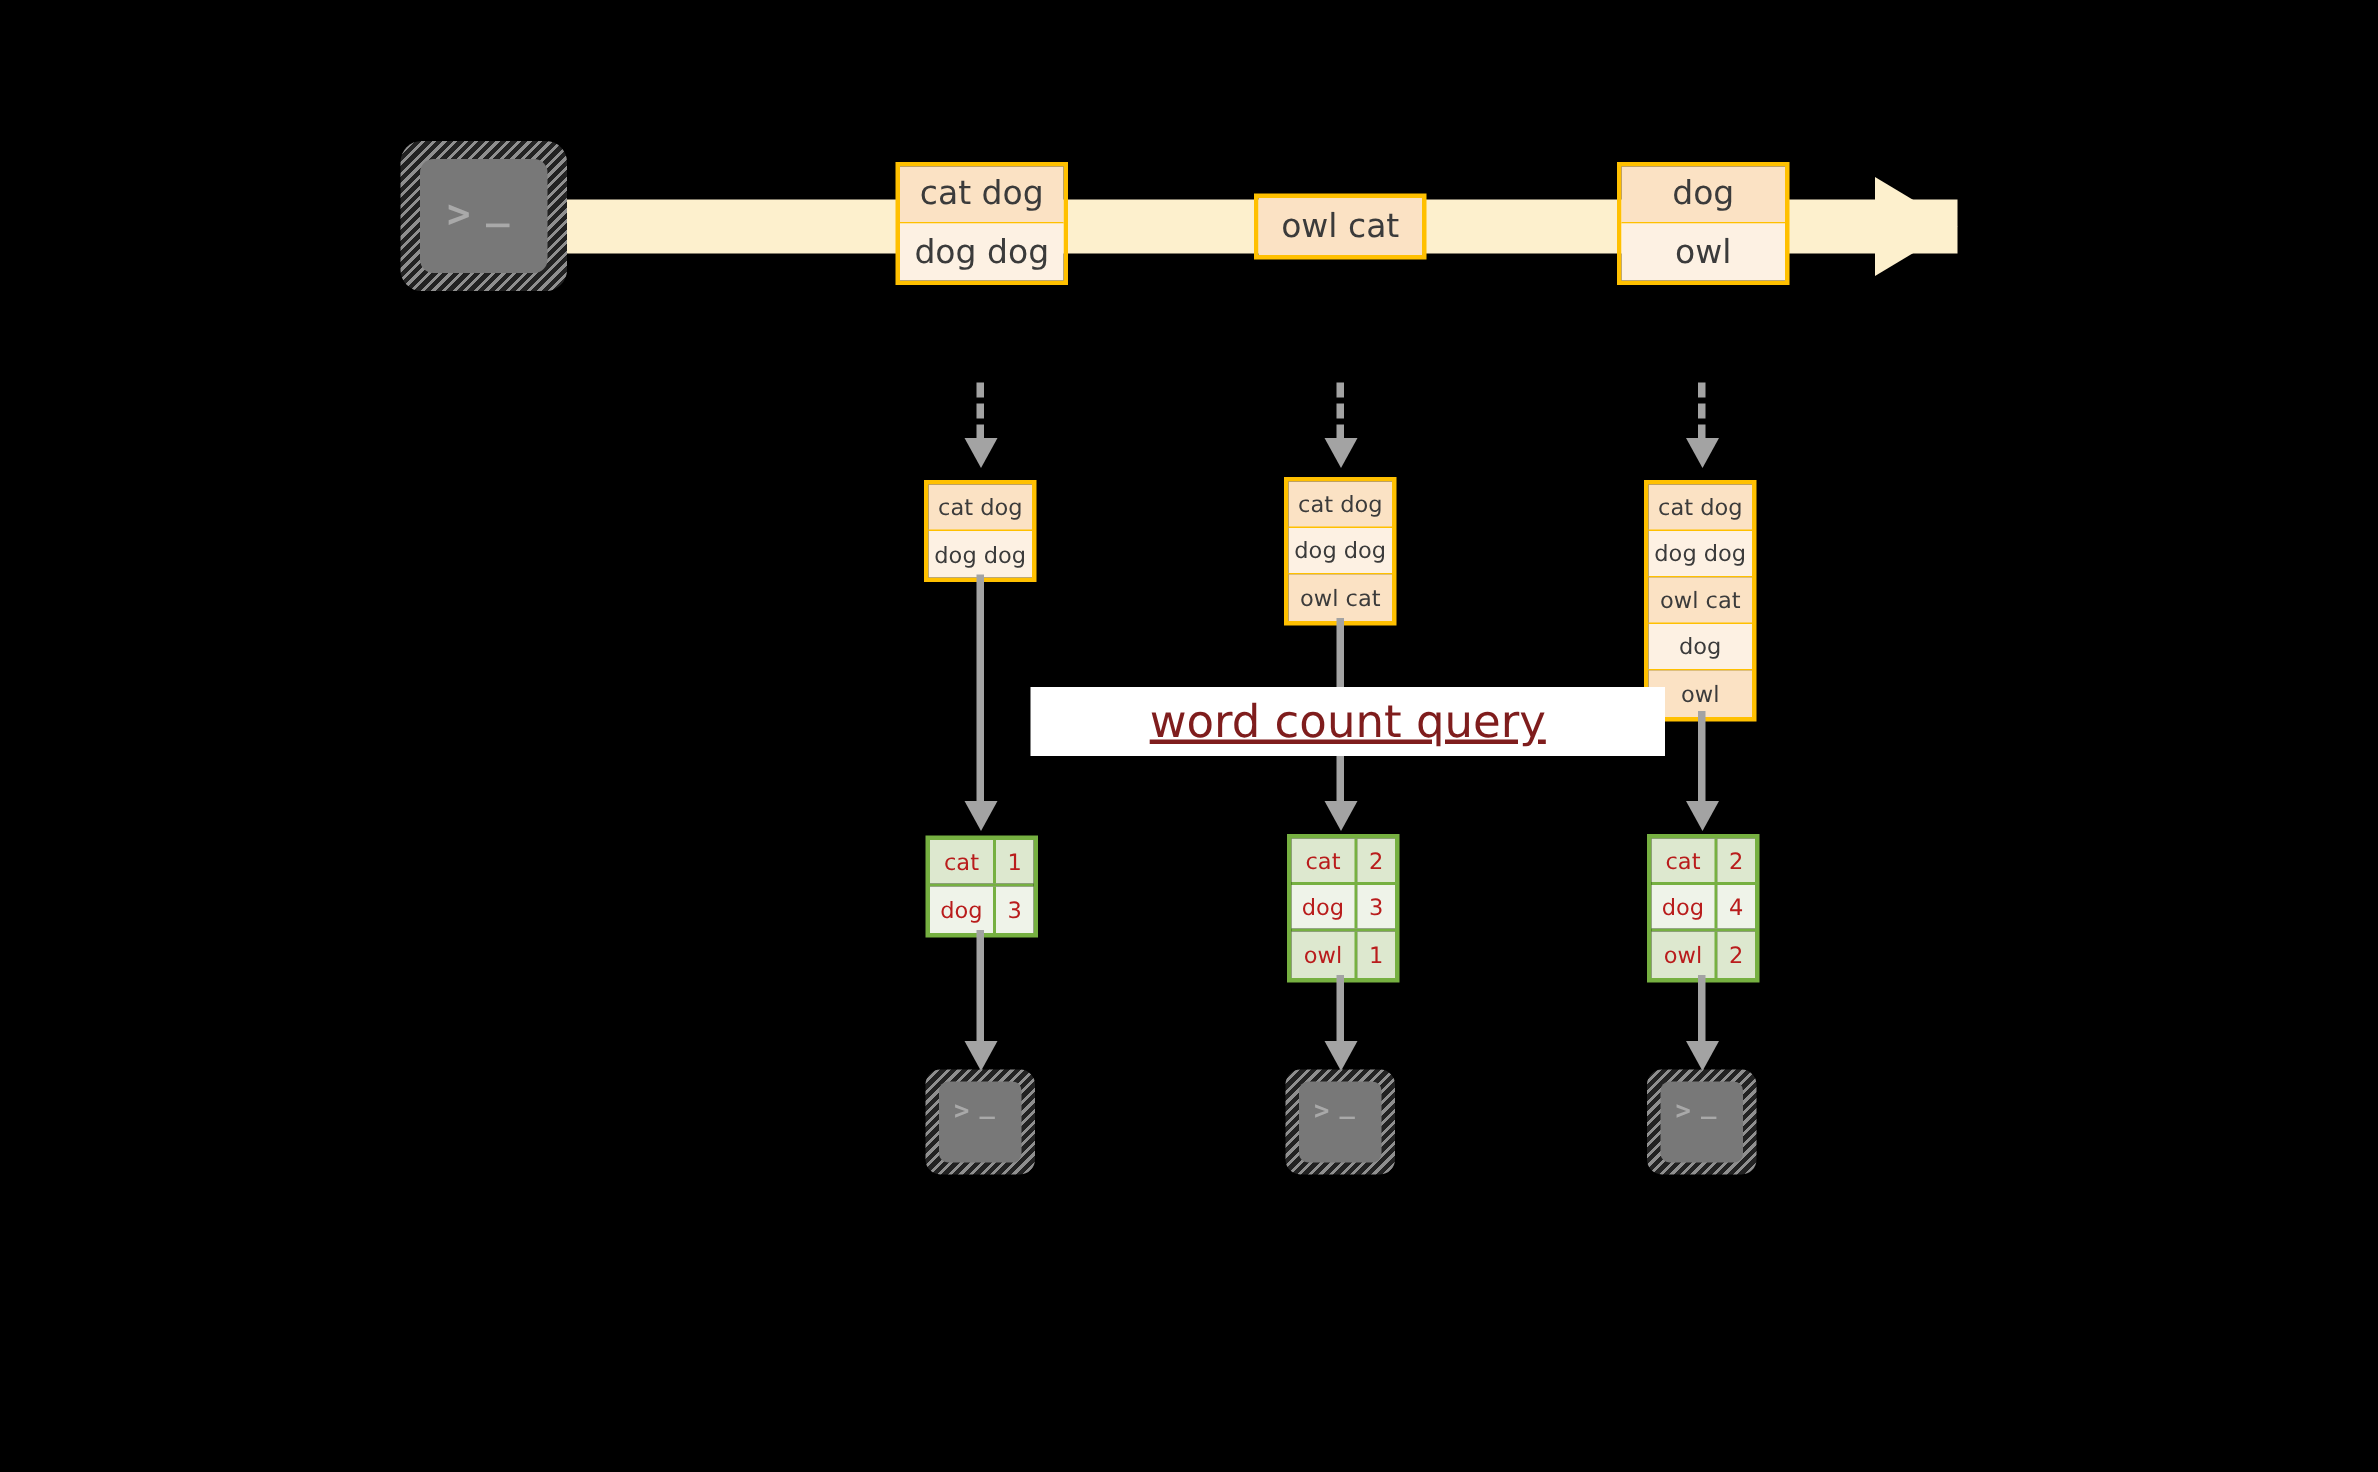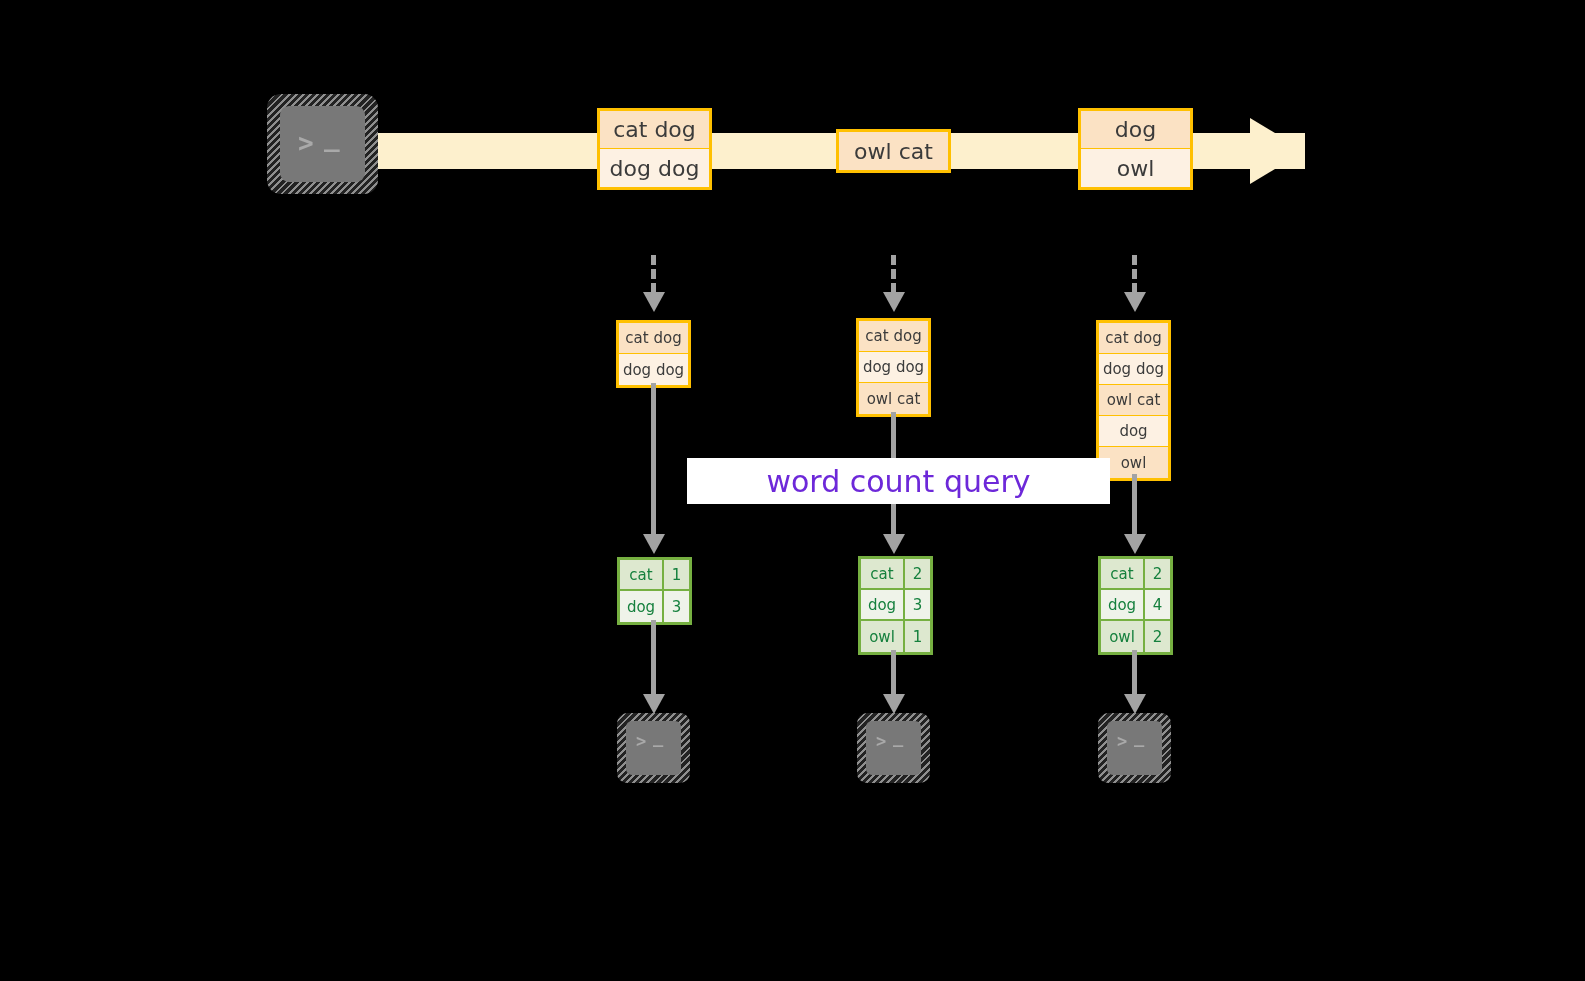--- a/index.html
+++ b/index.html
@@ -31,37 +31,37 @@
         border-bottom:1.5px solid #ffc000;}
   .orow:last-child{border-bottom:none;}
   .orow.sh-a{background:#fbe2c4;}
   .orow.sh-b{background:#fdf1e3;}
 
   
   .gbox{position:absolute;box-sizing:border-box;border:3px solid #76b041;}
   .grow{display:flex;box-sizing:border-box;border-bottom:2px solid #76b041;}
   .grow:last-child{border-bottom:none;}
   .gcell{box-sizing:border-box;display:flex;align-items:center;
-         justify-content:center;color:#15803d;white-space:nowrap;text-align:center;}
+         justify-content:center;color:#b91c1c;white-space:nowrap;text-align:center;}
   .gcell.word{border-right:2px solid #76b041;}
   .grow.sh-a .gcell{background:#dde8cf;}
   .grow.sh-b .gcell{background:#eff3e9;}
 
   
   .vline{position:absolute;background:#a3a3a3;width:5px;}
   .vdash{position:absolute;width:0;border-left:5px dashed #a3a3a3;}
   .vhead{position:absolute;width:0;height:0;
          border-left:11px solid transparent;
          border-right:11px solid transparent;
          border-top:20px solid #a3a3a3;}
 
   
   .qband{position:absolute;background:#ffffff;display:flex;
          align-items:center;justify-content:center;}
-  .qband span{color:#6d28d9;white-space:nowrap;}
+  .qband span{color:#7f1d1d;white-space:nowrap;text-decoration:underline;}
 </style>
 </head>
 <body>
 
 <div id="stage">
 
   <div class="stream-band" style="left:370px;top:133px;width:935px;height:36px;"></div>
   <div class="stream-head" style="left:1250px;top:118px;"></div>
 
   <div class="term" style="left:267px;top:94px;width:111px;height:100px;">

